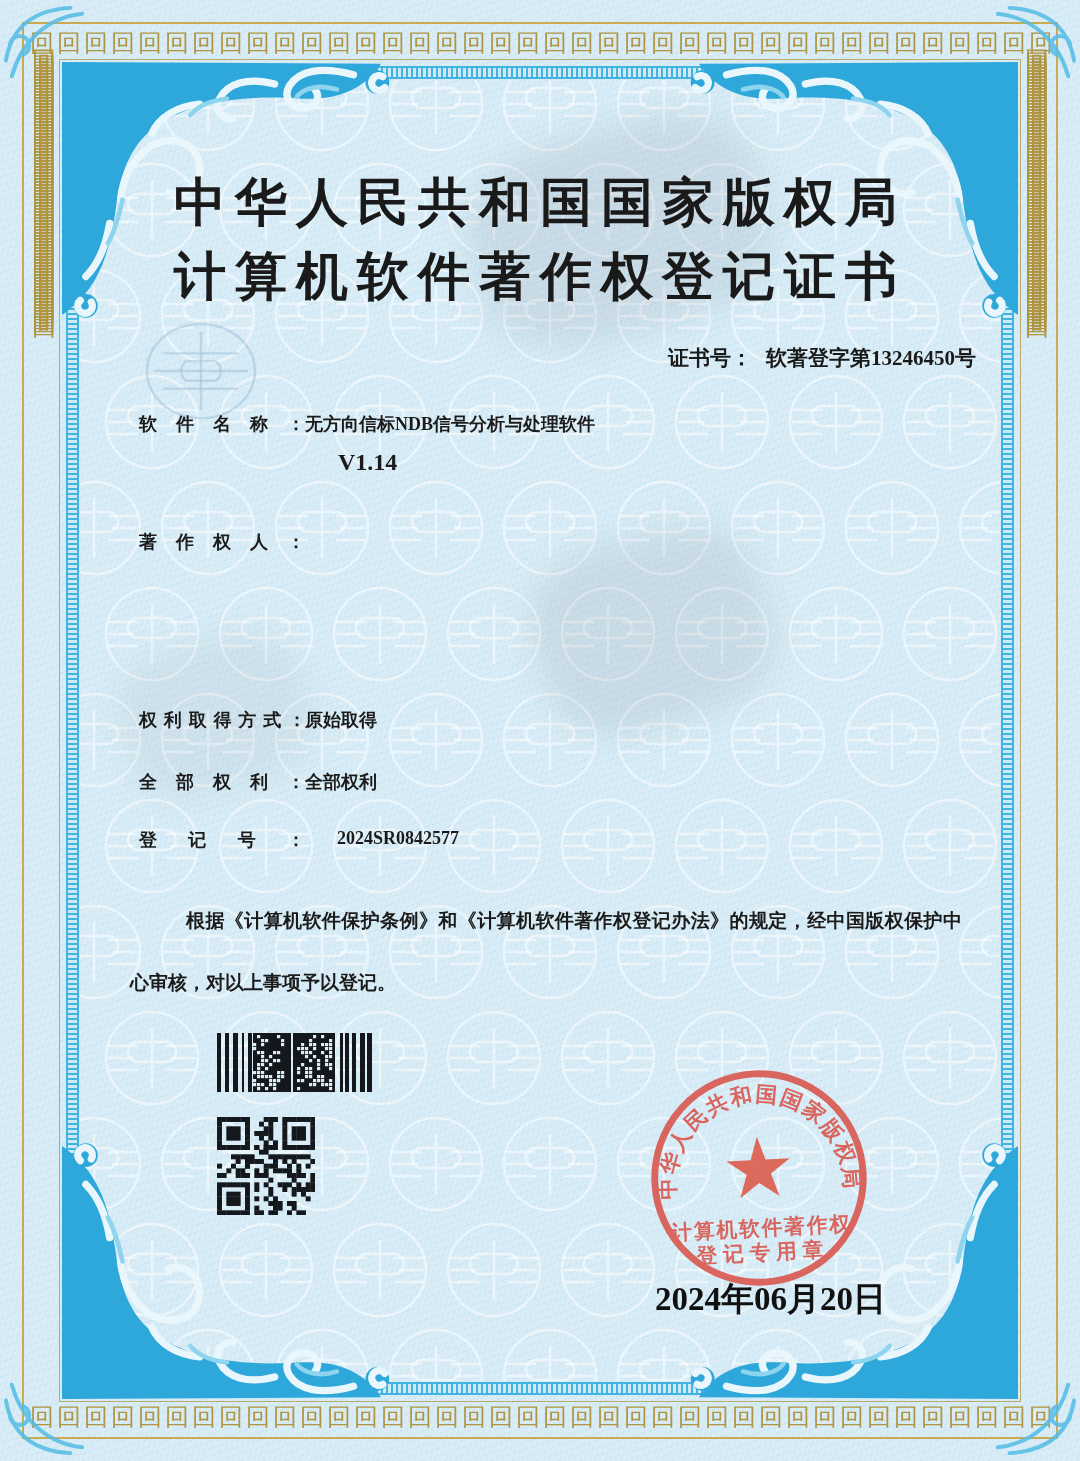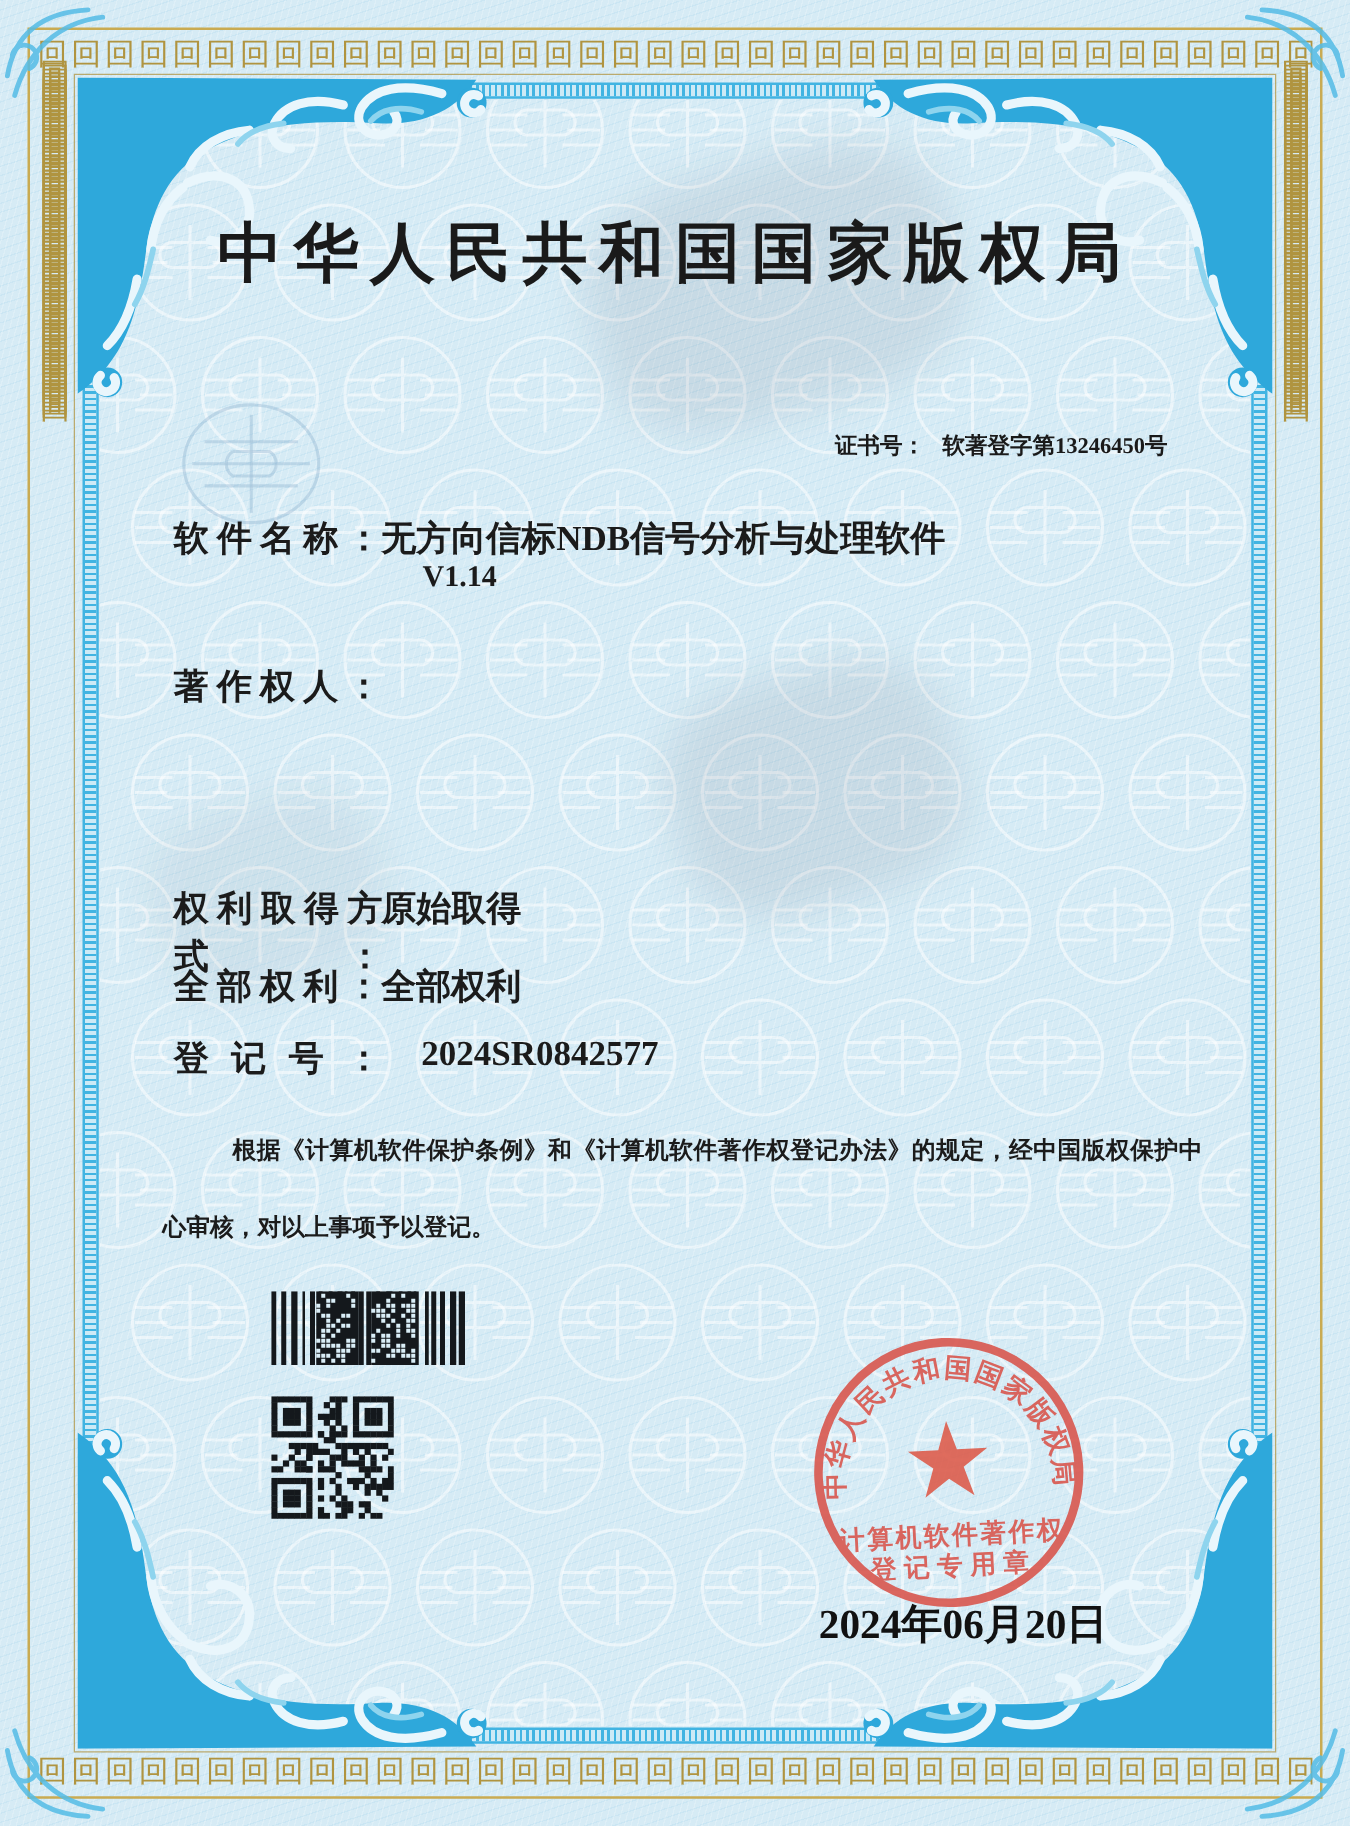--- a/index.html
+++ b/index.html
@@ -57,22 +57,22 @@
   .l-br{right:2px;bottom:2px;transform:scale(-1,-1);}
 
   .stamp-faint{position:absolute;left:142px;top:320px;width:118px;height:104px;opacity:.6;}
 
   
   .t1,.t2{position:absolute;left:0;right:0;text-align:center;font-weight:700;
           font-size:52px;color:#1a1a1a;}
   .t1{top:168px;letter-spacing:9px;}
   .t2{top:242px;letter-spacing:9px;}
   .certno{position:absolute;left:668px;top:344px;display:flex;gap:14px;
-          font-weight:700;font-size:18px;color:#1a1a1a;}
-  .row{position:absolute;left:139px;display:flex;font-weight:700;font-size:28px;color:#1b1b1b;}
+          font-weight:700;font-size:21px;color:#1a1a1a;}
+  .row{position:absolute;left:139px;display:flex;font-weight:700;font-size:18px;color:#1b1b1b;}
   .row .lab{width:166px;text-align:justify;text-align-last:justify;flex:none;}
   .row .val{white-space:nowrap;}
   .r1{top:412px;}
   .v2{position:absolute;left:338px;top:449px;font-weight:700;font-size:24px;color:#1b1b1b;}
   .r2{top:530px;}
   .r3{top:708px;} .r3 .lab{letter-spacing:-1px;}
   .r4{top:770px;}
   .r5{top:828px;gap:32px;}
   .statement{position:absolute;left:130px;top:890px;width:832px;font-weight:700;
              font-size:19px;line-height:62px;color:#1b1b1b;text-align:justify;text-indent:56px;}
@@ -288,20 +288,21 @@
   <svg class="stamp-faint" viewBox="0 0 120 106">
     <g fill="none" stroke="rgba(128,168,200,.55)" stroke-width="2.5">
       <ellipse cx="60" cy="52" rx="55" ry="48"></ellipse>
       <path d="M12,52 h96 M22,34 h76 M22,70 h76"></path>
       <path d="M45,42 h30 a12,12 0 0 1 0,20 h-30 a12,12 0 0 1 0,-20"></path>
       <path d="M60,12 V92"></path>
     </g>
   </svg>
 
   <div class="t1">中华人民共和国国家版权局</div>
+  <div class="t2">计算机软件著作权登记证书</div>
 
   <div class="certno">
     <span>证书号：</span>
     <span>软著登字第13246450号</span>
   </div>
 
   <div class="row r1">
     <span class="lab">软件名称：</span>
     <span class="val">无方向信标NDB信号分析与处理软件</span>
   </div>

